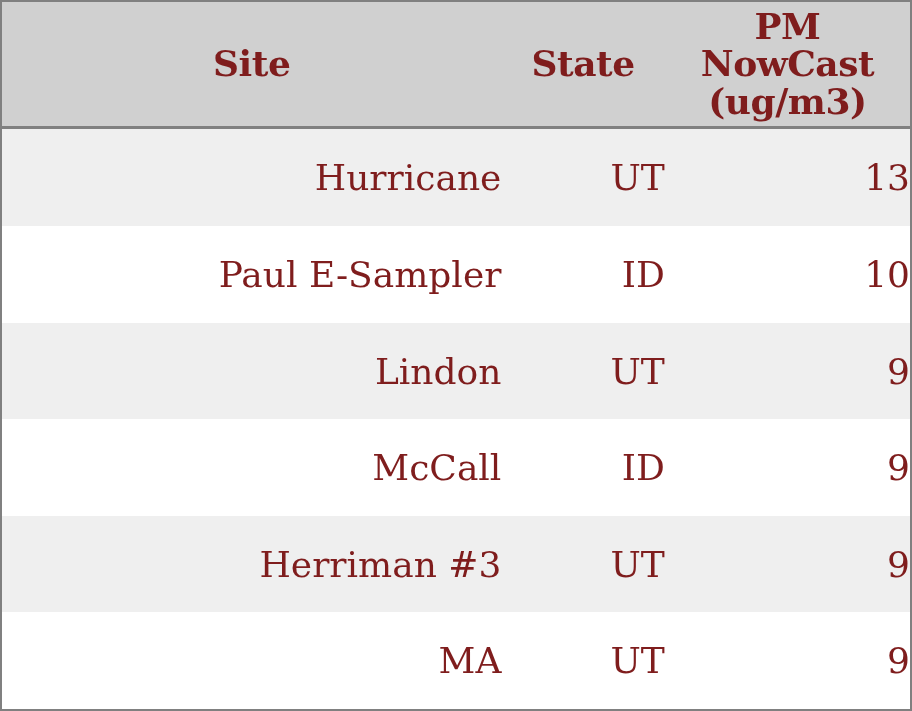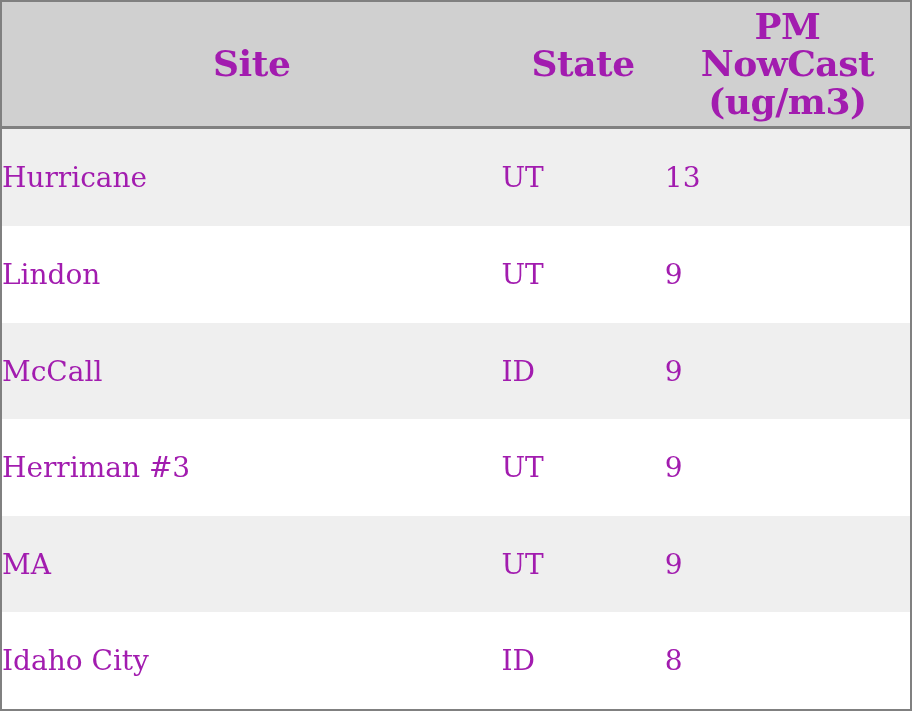--- a/index.html
+++ b/index.html
@@ -18,21 +18,21 @@
     box-sizing: border-box;
     border: 2px solid #808080;
     background: #ffffff;
   }
   table.pm-table {
     width: 100%;
     height: 100%;
     border-collapse: collapse;
     table-layout: fixed;
     font-family: "DejaVu Serif", serif;
-    color: #a21caf;
+    color: #7f1d1d;
   }
   col.col-site  { width: 55%; }
   col.col-state { width: 18%; }
   col.col-pm    { width: 27%; }
 
   thead th {
     background: #d0d0d0;
     border-bottom: 3px solid #808080;
     height: 124px;
     font-size: 36px;
@@ -42,22 +42,22 @@
     text-align: center;
     vertical-align: middle;
     padding: 0;
   }
   thead th .hdr-text {
     display: inline-block;
     max-width: 200px;
   }
   tbody td {
     height: 58px;
-    font-size: 28px;
-    text-align: left;
+    font-size: 36px;
+    text-align: right;
     vertical-align: middle;
     padding: 0;
     background: #ffffff;
   }
   tbody tr:nth-child(odd) td {
     background: #efefef;
   }
 </style>
 </head>
 <body>
@@ -83,40 +83,40 @@
           </th>
         </tr>
       </thead>
       <tbody>
         <tr>
           <td>Hurricane</td>
           <td>UT</td>
           <td>13</td>
         </tr>
         <tr>
+          <td>Paul E-Sampler</td>
+          <td>ID</td>
+          <td>10</td>
+        </tr>
+        <tr>
           <td>Lindon</td>
           <td>UT</td>
           <td>9</td>
         </tr>
         <tr>
           <td>McCall</td>
           <td>ID</td>
           <td>9</td>
         </tr>
         <tr>
           <td>Herriman #3</td>
           <td>UT</td>
           <td>9</td>
         </tr>
         <tr>
           <td>MA</td>
           <td>UT</td>
           <td>9</td>
         </tr>
-        <tr>
-          <td>Idaho City</td>
-          <td>ID</td>
-          <td>8</td>
-        </tr>
       </tbody>
     </table>
   </div>
 </div>
 
 </body></html>

